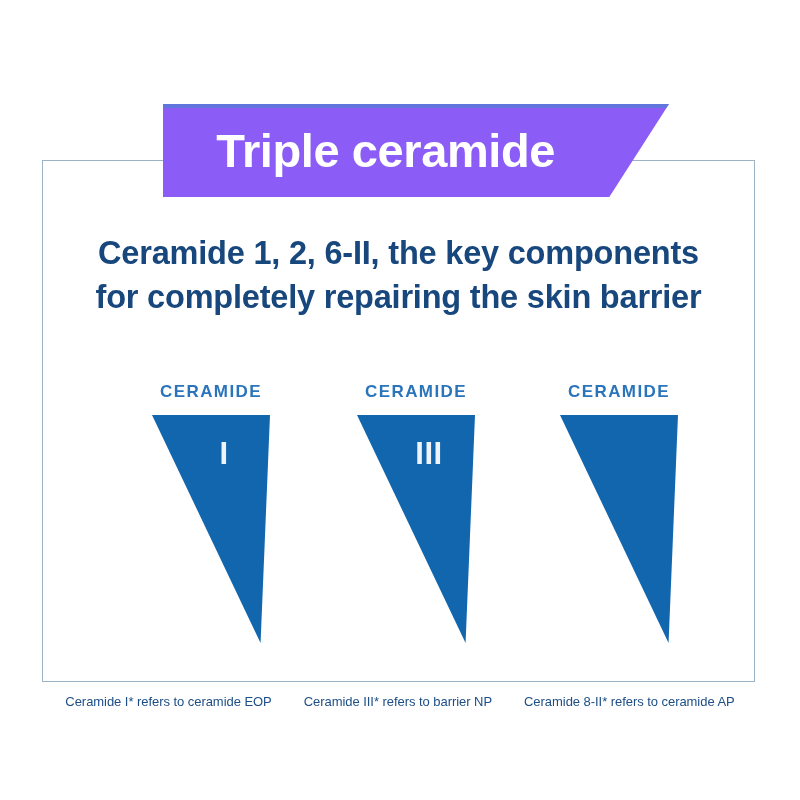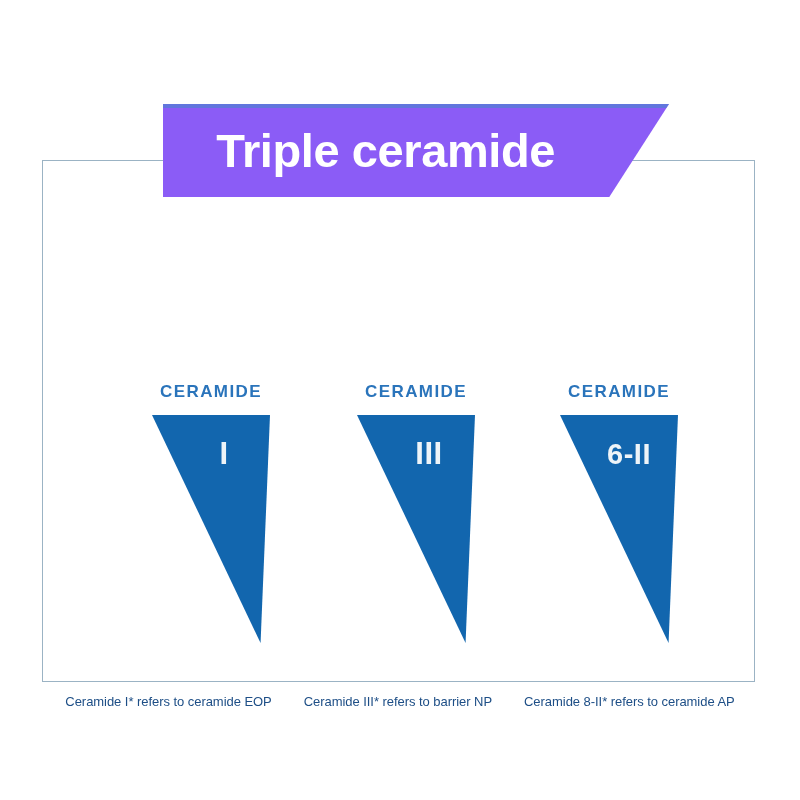--- a/index.html
+++ b/index.html
@@ -171,39 +171,42 @@
 
 <div id="infographic">
 
   <div class="frame"></div>
 
   <div class="banner">
     <div class="banner-sheen"></div>
     <div class="banner-title">Triple ceramide</div>
   </div>
 
+  <div class="headline">
+    <span class="ln">Ceramide 1, 2, 6-II, the key components</span>
+    <span class="ln">for completely repairing the skin barrier</span>
+  </div>
 
   <div class="tri-row">
 
     <div class="tri-unit u0">
       <div class="tri-caption">CERAMIDE</div>
       <div class="tri-shape"></div>
       <div class="tri-label">I</div>
     </div>
 
     <div class="tri-unit u1">
       <div class="tri-caption">CERAMIDE</div>
       <div class="tri-shape"></div>
       <div class="tri-label">III</div>
     </div>
 
     <div class="tri-unit u2">
       <div class="tri-caption">CERAMIDE</div>
       <div class="tri-shape"></div>
-      <div class="tri-label">6-II</div>
     </div>
 
   </div>
 
   <div class="footnote">
     <span class="fn-part">Ceramide I* refers to ceramide EOP</span><span class="fn-part">Ceramide III* refers to barrier NP</span><span class="fn-part">Ceramide 8-II* refers to ceramide AP</span>
   </div>
 
 </div>
 

